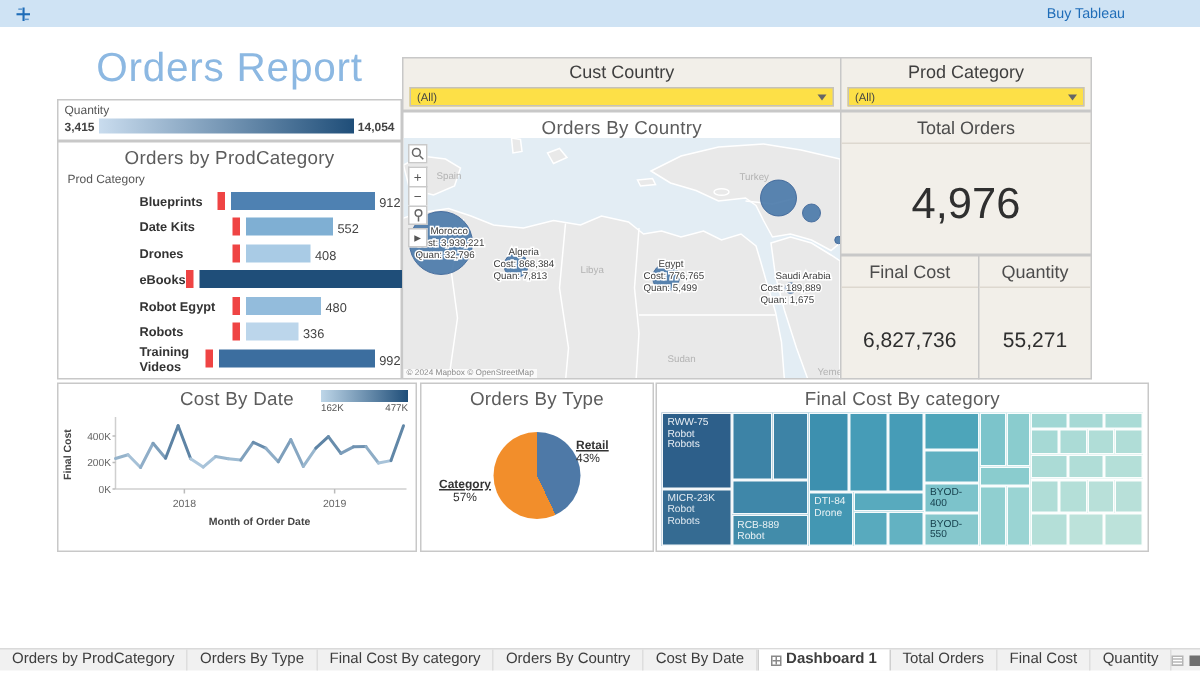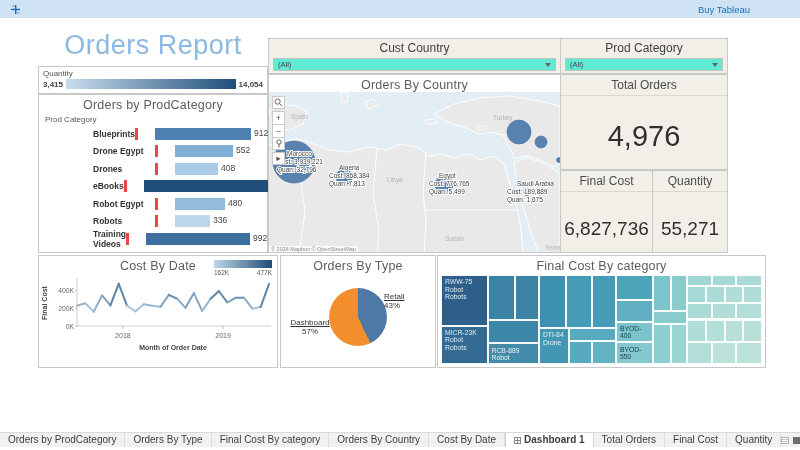--- a/index.html
+++ b/index.html
@@ -22,28 +22,28 @@
   .legend-title{font-size:8px;color:#555;}
   .legend-row{display:flex;align-items:center;gap:3px;margin-top:1px;}
   .legend-row span{font-size:8px;color:#444;font-weight:bold;}
   .legend-grad{flex:1;height:10px;background:linear-gradient(to right,#c9dcee,#1f4e79);}
   
   .p-bar{left:38px;top:94px;width:230px;height:159px;}
   .bar-group-label{font-size:8px;color:#555;margin:3px 0 1px 6px;}
   .bar-rows{margin-left:6px;}
   .brow{display:flex;align-items:center;height:17.5px;}
   .bcat{width:62px;font-size:8.5px;font-weight:bold;color:#333;margin-left:48px;}
-  .bwrap{flex:1;display:flex;align-items:flex-start;border-left:3px solid #ef4444;padding-left:17px;}
+  .bwrap{flex:1;display:flex;align-items:flex-end;border-left:5px solid #ef4444;padding-left:4px;}
   .bbar{height:12px;}
   .bval{font-size:8.5px;color:#444;margin-left:3px;}
   
   .p-filter1{left:268px;top:38px;width:293px;height:36px;}
   .p-filter2{left:560px;top:38px;width:168px;height:36px;}
   .filter-title{font-size:12px;color:#3f3f3f;text-align:center;padding-top:2px;}
-  .dropdown{margin:3px 4px 0 4px;height:13px;background:#5eead4;border:1px solid #c6c2ba;
+  .dropdown{margin:3px 4px 0 4px;height:13px;background:#fde047;border:1px solid #c6c2ba;
             display:flex;align-items:center;padding:0 4px;box-sizing:border-box;}
   .dropdown span{font-size:7.5px;color:#444;}
   .caret{margin-left:auto;width:0;height:0;border-left:3px solid transparent;
          border-right:3px solid transparent;border-top:4px solid #666;}
   
   .p-map{left:268px;top:74px;width:293px;height:179px;overflow:hidden;}
   .map-svg{position:absolute;left:0;top:17px;}
   .map-attrib{position:absolute;left:0;bottom:0;font-size:5.5px;color:#8a8a8a;
               background:rgba(255,255,255,.75);padding:0 2px;z-index:5;}
   .mapctl{position:absolute;left:3px;top:21px;display:flex;flex-direction:column;gap:2px;z-index:6;}
@@ -51,31 +51,31 @@
         display:flex;align-items:center;justify-content:center;font-size:9px;color:#555;cursor:pointer;line-height:1;}
   .mgroup{display:flex;flex-direction:column;}
   .mgroup .mbtn{border-bottom:none;}
   .mgroup .mbtn:last-child{border-bottom:1px solid #c9c9c9;}
   
   .p-kpi-total{left:560px;top:74px;width:168px;height:96px;}
   .p-kpi-final{left:560px;top:170px;width:93px;height:83px;}
   .p-kpi-qty{left:652px;top:170px;width:76px;height:83px;}
   .kpi-title{font-size:12px;color:#4c4c4c;text-align:center;padding:3px 0 3px 0;border-bottom:1px solid #ddd8cf;}
   .kpi-big{font-size:29px;color:#2f2f2f;text-align:center;margin-top:24px;}
-  .kpi-med{font-size:19px;color:#2f2f2f;text-align:center;margin-top:26px;}
+  .kpi-med{font-size:14px;color:#2f2f2f;text-align:center;margin-top:26px;}
   
   .p-line{left:38px;top:255px;width:240px;height:113px;}
   .lc-legend{position:absolute;right:5px;top:4px;width:58px;}
   .lc-grad{height:8px;background:linear-gradient(to right,#bed6e8,#1f4e79);}
   .lc-lr{display:flex;justify-content:space-between;font-size:6.5px;color:#555;margin-top:1px;}
   
   .p-pie{left:280px;top:255px;width:156px;height:113px;}
   .pie{position:absolute;left:48px;top:32px;width:58px;height:58px;border-radius:50%;}
   .pie-lab{position:absolute;font-size:8px;color:#333;text-align:center;}
-  .pie-lab .ul{text-decoration:underline;}
+  .pie-lab .ul{text-decoration:underline;font-weight:bold;}
   
   .p-tree{left:437px;top:255px;width:329px;height:113px;}
   .tree-wrap{position:absolute;left:3px;right:3px;top:19px;bottom:3px;}
   .tnode{position:absolute;box-sizing:border-box;border:1px solid rgba(255,255,255,.95);
          font-size:6.8px;line-height:7.6px;padding:2px 0 1px 3px;overflow:hidden;display:flex;
          flex-direction:column;cursor:pointer;}
   .tnode.bl{justify-content:flex-end;}
   .tnode.ml{justify-content:center;}
   
   .tabbar{position:absolute;left:0;top:432px;width:800px;height:15px;background:#f1f1f1;
@@ -125,21 +125,21 @@
     <div class="bar-group-label">Prod Category</div>
     <div class="bar-rows" id="barRows">
         <div class="brow">
           <span class="bcat">Blueprints</span>
           <div class="bwrap">
             <div class="bbar" style="width: 96px; background: rgb(78, 129, 178);"></div>
             <span class="bval">912</span>
           </div>
         </div>
         <div class="brow">
-          <span class="bcat">Drone Egypt</span>
+          <span class="bcat">Date Kits</span>
           <div class="bwrap">
             <div class="bbar" style="width: 58px; background: rgb(127, 175, 211);"></div>
             <span class="bval">552</span>
           </div>
         </div>
         <div class="brow">
           <span class="bcat">Drones</span>
           <div class="bwrap">
             <div class="bbar" style="width: 43px; background: rgb(169, 203, 229);"></div>
             <span class="bval">408</span>
@@ -329,21 +329,21 @@
   </div>
 
   <div class="panel p-pie">
     <div class="panel-title">Orders By Type</div>
     <div class="pie" id="pieDisk" style="background: conic-gradient(rgb(78, 121, 167) 0deg, rgb(78, 121, 167) 43%, rgb(242, 142, 43) 43%, rgb(242, 142, 43) 100%);"></div>
     <div class="pie-lab" style="left:103px;top:36px;text-align:left;">
       <div class="ul">Retail</div>
       <div>43%</div>
     </div>
     <div class="pie-lab" style="left:6px;top:62px;width:46px;">
-      <div class="ul">Dashboard</div>
+      <div class="ul">Category</div>
       <div>57%</div>
     </div>
   </div>
 
   <div class="panel p-tree">
     <div class="panel-title">Final Cost By category</div>
     <div class="tree-wrap" id="treeWrap">
         <div class="tnode" style="left: 0%; top: 0%; width: 14.5%; height: 57%; background: rgb(45, 95, 138); color: rgb(232, 238, 244);">
           <div>RWW-75</div>
           <div>Robot</div>

